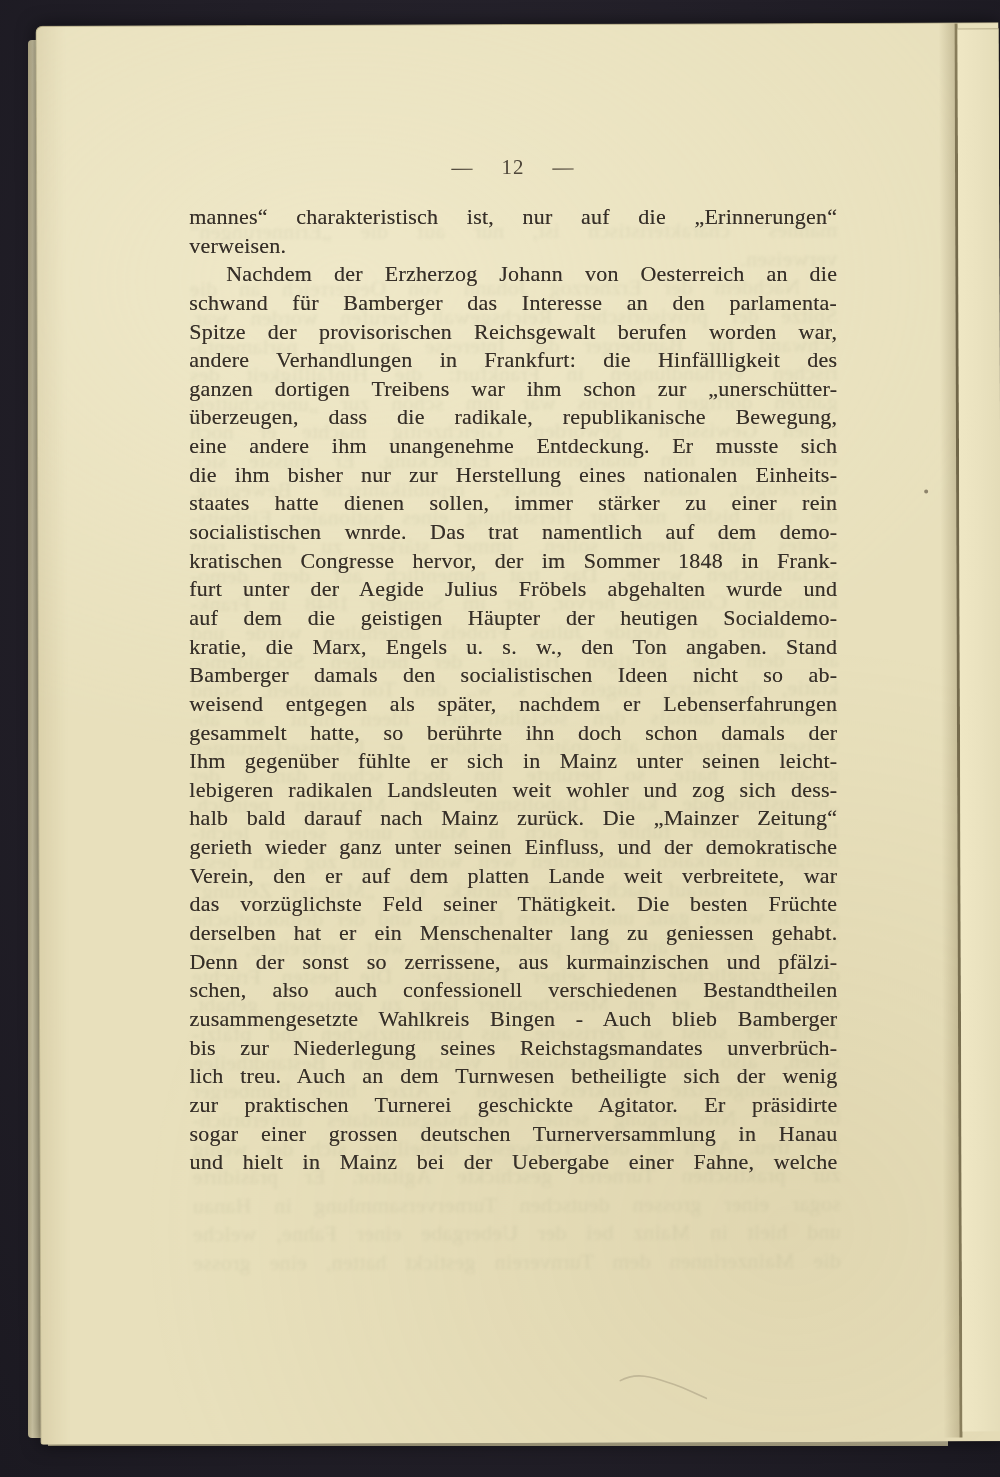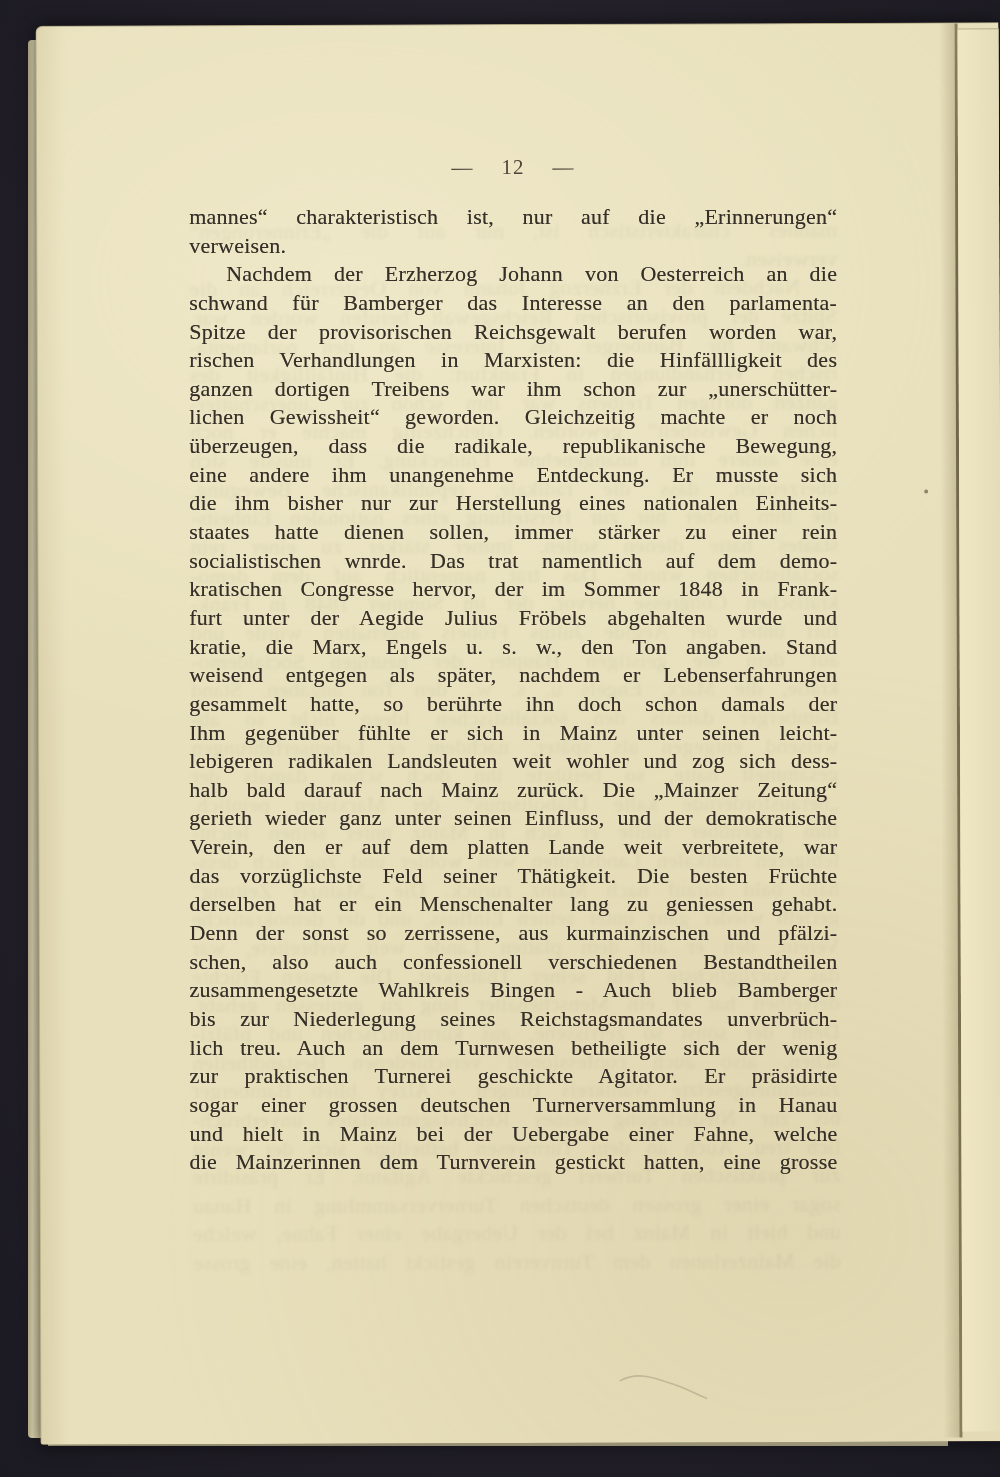--- a/index.html
+++ b/index.html
@@ -136,49 +136,49 @@
       <span>12</span>
       <span>—</span>
     </div>
 
     <div class="text-block">
         <div class="line">mannes“ charakteristisch ist, nur auf die „Erinnerungen“</div>
         <div class="line no-just">verweisen.</div>
         <div class="line indent">Nachdem der Erzherzog Johann von Oesterreich an die</div>
         <div class="line">schwand für Bamberger das Interesse an den parlamenta-</div>
         <div class="line">Spitze der provisorischen Reichsgewalt berufen worden war,</div>
-        <div class="line">rischen Verhandlungen in Marxisten: die Hinfällligkeit des</div>
+        <div class="line">andere Verhandlungen in Frankfurt: die Hinfällligkeit des</div>
         <div class="line">ganzen dortigen Treibens war ihm schon zur „unerschütter-</div>
-        <div class="line">lichen Gewissheit“ geworden. Gleichzeitig machte er noch</div>
         <div class="line">überzeugen, dass die radikale, republikanische Bewegung,</div>
         <div class="line">eine andere ihm unangenehme Entdeckung. Er musste sich</div>
         <div class="line">die ihm bisher nur zur Herstellung eines nationalen Einheits-</div>
         <div class="line">staates hatte dienen sollen, immer stärker zu einer rein</div>
         <div class="line">socialistischen wnrde. Das trat namentlich auf dem demo-</div>
         <div class="line">kratischen Congresse hervor, der im Sommer 1848 in Frank-</div>
         <div class="line">furt unter der Aegide Julius Fröbels abgehalten wurde und</div>
+        <div class="line">auf dem die geistigen Häupter der heutigen Socialdemo-</div>
         <div class="line">kratie, die Marx, Engels u. s. w., den Ton angaben. Stand</div>
+        <div class="line">Bamberger damals den socialistischen Ideen nicht so ab-</div>
         <div class="line">weisend entgegen als später, nachdem er Lebenserfahrungen</div>
         <div class="line">gesammelt hatte, so berührte ihn doch schon damals der</div>
         <div class="line">Ihm gegenüber fühlte er sich in Mainz unter seinen leicht-</div>
         <div class="line">lebigeren radikalen Landsleuten weit wohler und zog sich dess-</div>
         <div class="line">halb bald darauf nach Mainz zurück. Die „Mainzer Zeitung“</div>
         <div class="line">gerieth wieder ganz unter seinen Einfluss, und der demokratische</div>
         <div class="line">Verein, den er auf dem platten Lande weit verbreitete, war</div>
         <div class="line">das vorzüglichste Feld seiner Thätigkeit. Die besten Früchte</div>
         <div class="line">derselben hat er ein Menschenalter lang zu geniessen gehabt.</div>
         <div class="line">Denn der sonst so zerrissene, aus kurmainzischen und pfälzi-</div>
         <div class="line">schen, also auch confessionell verschiedenen Bestandtheilen</div>
         <div class="line">zusammengesetzte Wahlkreis Bingen - Auch blieb Bamberger</div>
         <div class="line">bis zur Niederlegung seines Reichstagsmandates unverbrüch-</div>
         <div class="line">lich treu. Auch an dem Turnwesen betheiligte sich der wenig</div>
         <div class="line">zur praktischen Turnerei geschickte Agitator. Er präsidirte</div>
         <div class="line">sogar einer grossen deutschen Turnerversammlung in Hanau</div>
         <div class="line">und hielt in Mainz bei der Uebergabe einer Fahne, welche</div>
-        <div class="line">die Mainzerinnen dem Turnverein gestickt hatten, eine grosse</div>
       </div>
 
     <div class="crease-shadow"></div>
     <div class="crease-line"></div>
     <div class="adjacent-page"></div>
 
     <div class="speck s1"></div>
     <div class="speck s2"></div>
 
     <svg class="pencil-mark" width="100" height="40" viewBox="0 0 100 40">

